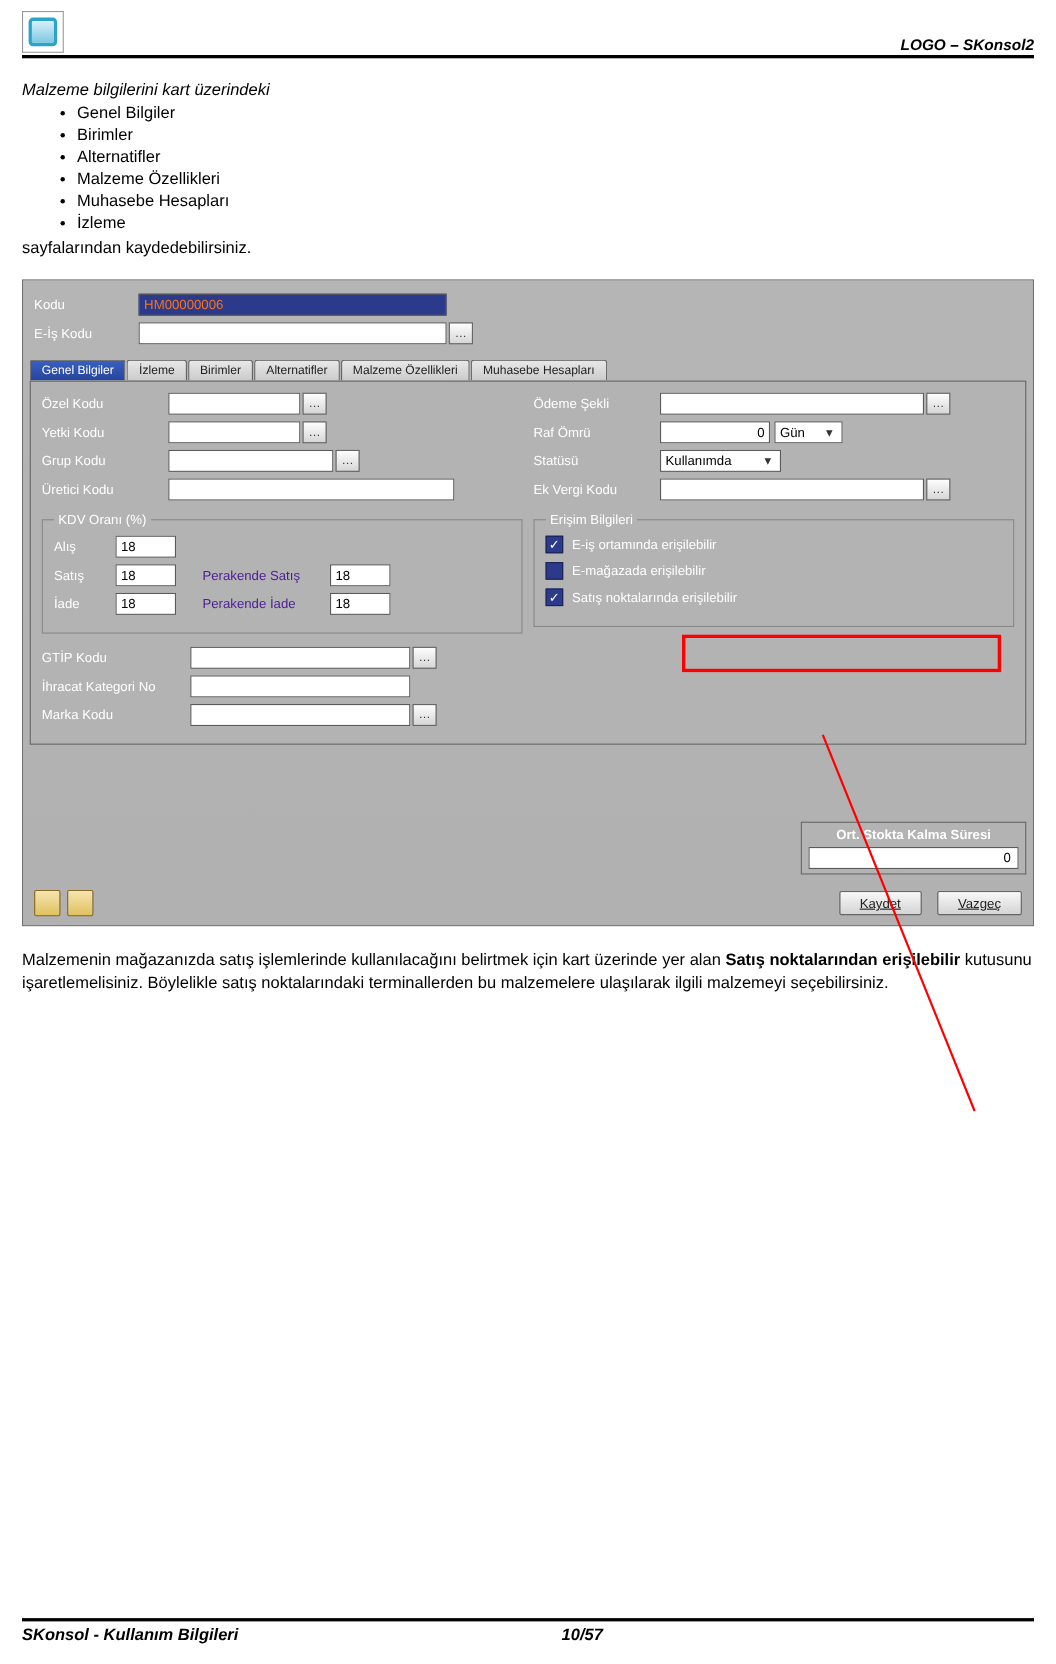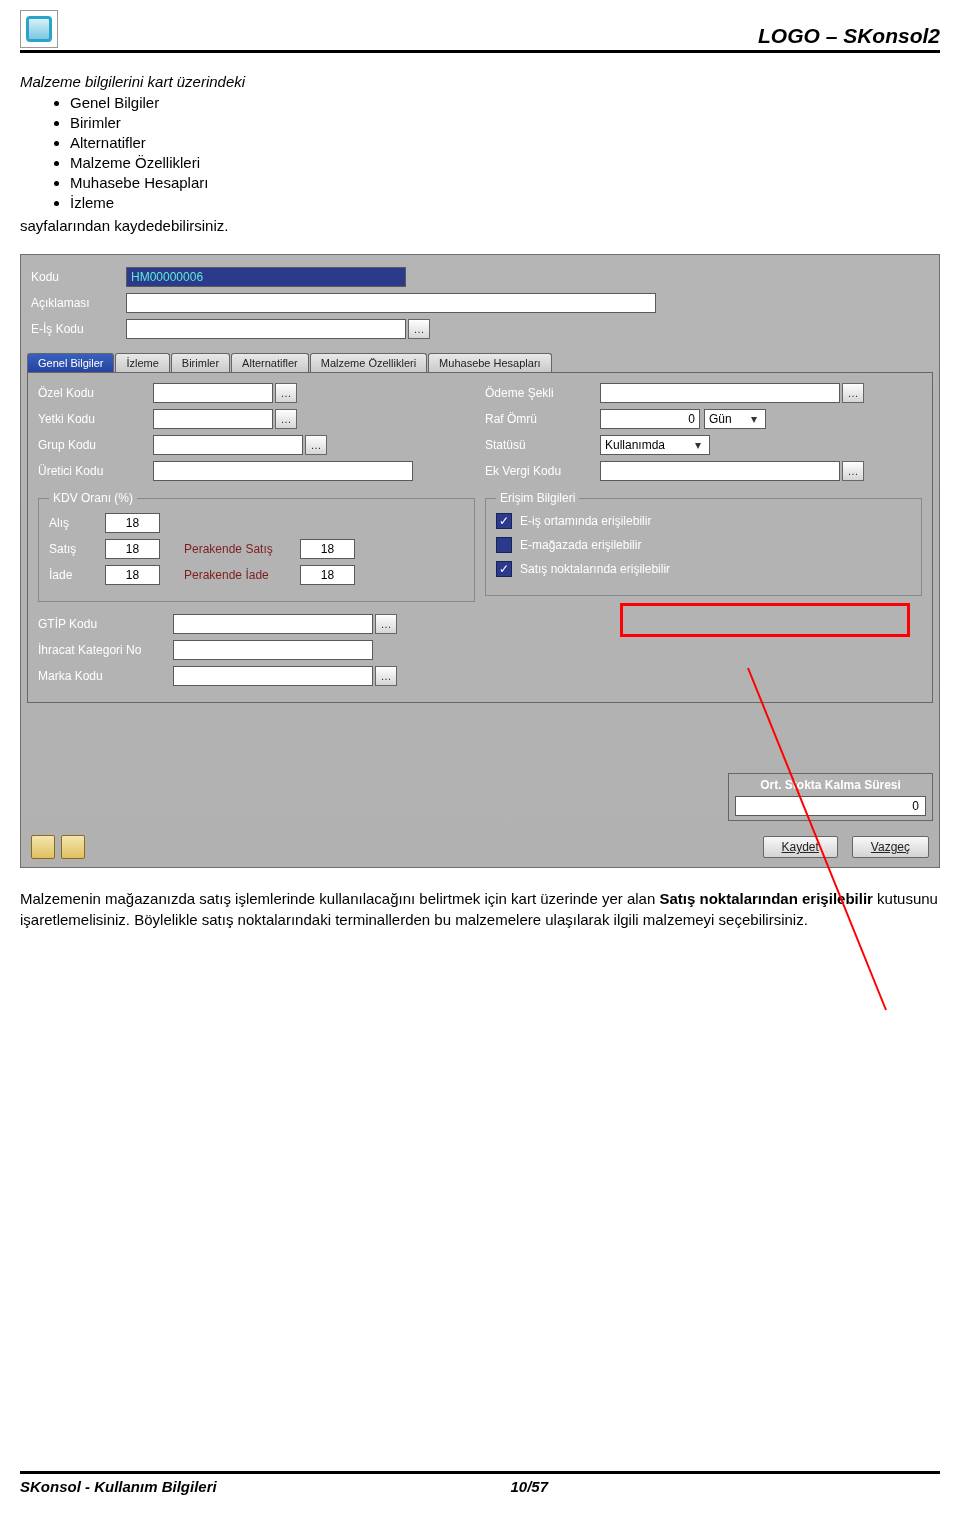--- a/index.html
+++ b/index.html
@@ -32,21 +32,21 @@
   }
   .header-logo-inner {
     width: 26px; height: 26px;
     border: 3px solid #2aa4c8;
     border-radius: 4px;
     background: linear-gradient(#d8f0fa, #7cc7e0);
   }
   .header-title {
     font-weight: bold;
     font-style: italic;
-    font-size: 21px;
+    font-size: 14px;
     align-self: flex-end;
   }
   .intro-text { margin: 10px 0 4px 0; font-size: 15px; font-style: italic; }
   .bullets { margin: 0 0 6px 50px; font-size: 15px; }
   .bullets li { list-style: disc; margin-bottom: 3px; }
   .after-bullets { font-size: 15px; margin-bottom: 20px; }
 
   
   .app {
     background: #b8b8b8;
@@ -62,21 +62,21 @@
   .row { display: flex; align-items: center; margin-bottom: 6px; }
   .lbl { width: 95px; color: #fff; }
   .inp {
     background: #fff;
     border: 1px solid #5a5a5a;
     height: 20px;
     color: #000;
     font-size: 12px;
     padding: 2px 4px;
   }
-  .inp.sel { background: #2c3a8c; color: #5eead4; }
+  .inp.sel { background: #2c3a8c; color: #f97316; }
   .inp.medium { width: 280px; }
   .btn-ellipsis {
     width: 22px; height: 20px;
     background: linear-gradient(#fefefe,#d6d6d6);
     border: 1px solid #666;
     margin-left: 2px;
     display: inline-flex; align-items: center; justify-content: center;
     font-size: 11px; color: #333;
   }
   .tabs {
@@ -109,39 +109,39 @@
   .col { flex: 1; }
   .field-row { display: flex; align-items: center; margin-bottom: 6px; }
   .field-lbl { width: 115px; color: #fff; font-size: 12px; }
   .field-lbl.wide { width: 135px; }
   .field-inp {
     background: #fff; border: 1px solid #5a5a5a; height: 20px;
     color: #000; font-size: 12px; padding: 2px 4px;
   }
   .field-inp.w120 { width: 120px; }
   .field-inp.w150 { width: 150px; }
-  .field-inp.w60 { width: 55px; text-align: center; }
+  .field-inp.w60 { width: 55px; text-align: left; }
   .field-inp.w95 { width: 100px; }
   .dropdown {
     background: #fff; border: 1px solid #5a5a5a; height: 20px;
     color: #000; font-size: 12px; padding: 2px 4px;
     display: inline-flex; align-items: center; justify-content: space-between;
   }
   .dd-arrow {
     width: 14px; text-align: center; color: #333;
   }
   fieldset.group {
     border: 1px solid #888; margin-top: 10px; padding: 8px 10px 10px 10px;
   }
   fieldset.group legend {
     color: #fff; font-weight: normal; font-size: 12px; padding: 0 4px;
   }
   .kdv-row { display: flex; align-items: center; margin-bottom: 6px; gap: 6px; }
   .kdv-lbl { width: 50px; color: #fff; }
-  .kdv-lbl2 { width: 110px; color: #7f1d1d; margin-left: 18px; }
+  .kdv-lbl2 { width: 110px; color: #4c1d95; margin-left: 18px; }
   .checkbox-row { display: flex; align-items: center; margin-bottom: 8px; gap: 8px; color: #fff; }
   .cb {
     width: 16px; height: 16px; background: #2c3a8c;
     border: 1px solid #1a2356; display: inline-flex;
     align-items: center; justify-content: center; color: #fff;
     font-size: 12px;
   }
   .red-highlight {
     border: 3px solid #f00;
     height: 34px;
@@ -232,24 +232,20 @@
   </ul>
   <p class="after-bullets">sayfalarından kaydedebilirsiniz.</p>
 
   <div class="app">
     <div class="form-top">
       <div class="row">
         <span class="lbl">Kodu</span>
         <span class="inp sel medium">HM00000006</span>
       </div>
       <div class="row">
-        <span class="lbl">Açıklaması</span>
-        <span class="inp" style="width:530px"></span>
-      </div>
-      <div class="row">
         <span class="lbl">E-İş Kodu</span>
         <span class="inp medium"></span>
         <span class="btn-ellipsis">…</span>
       </div>
     </div>
 
     <div class="tabs">
       <div class="tab active">Genel Bilgiler</div>
       <div class="tab">İzleme</div>
       <div class="tab">Birimler</div>

